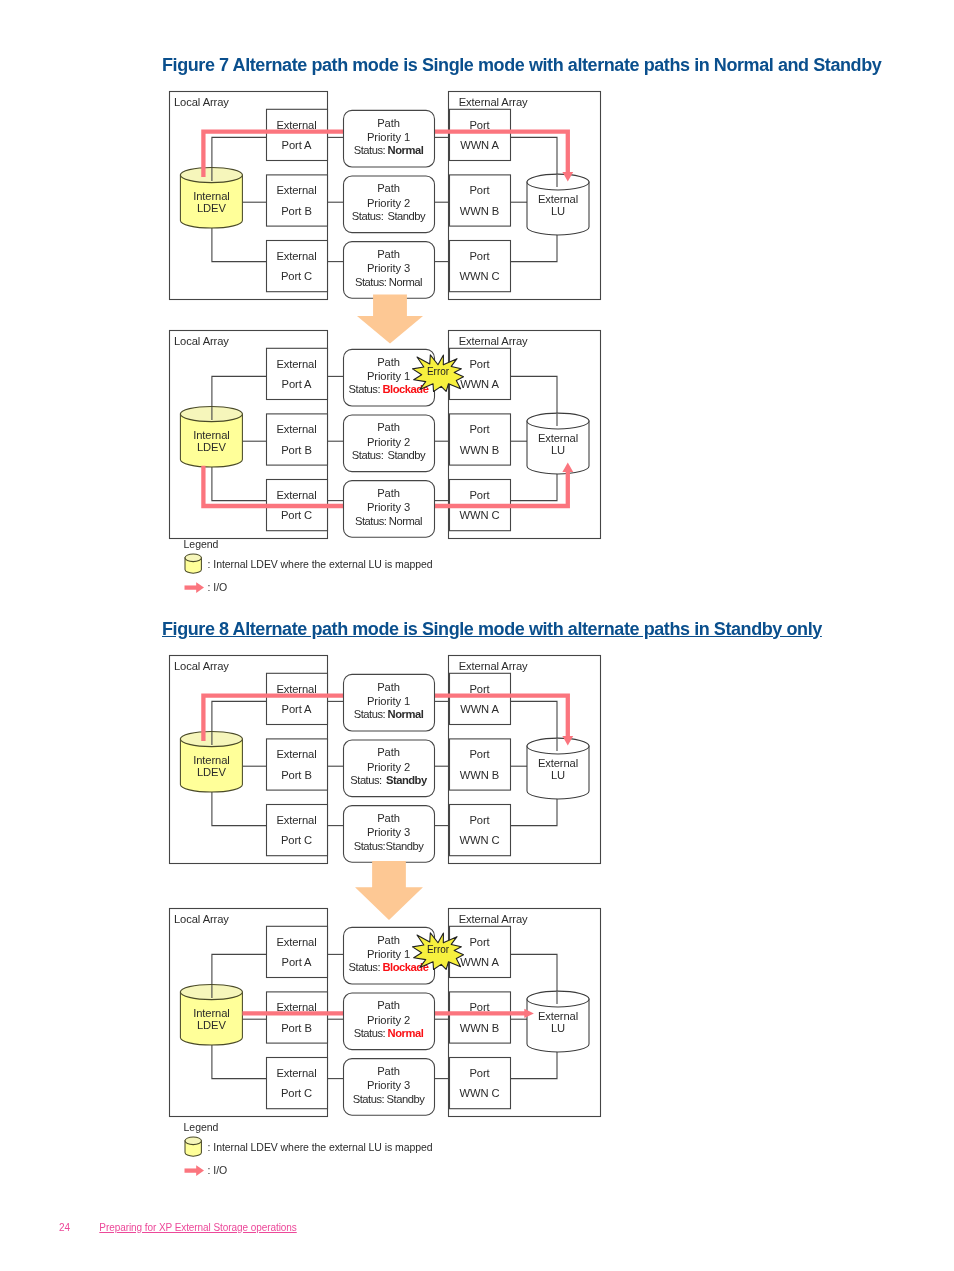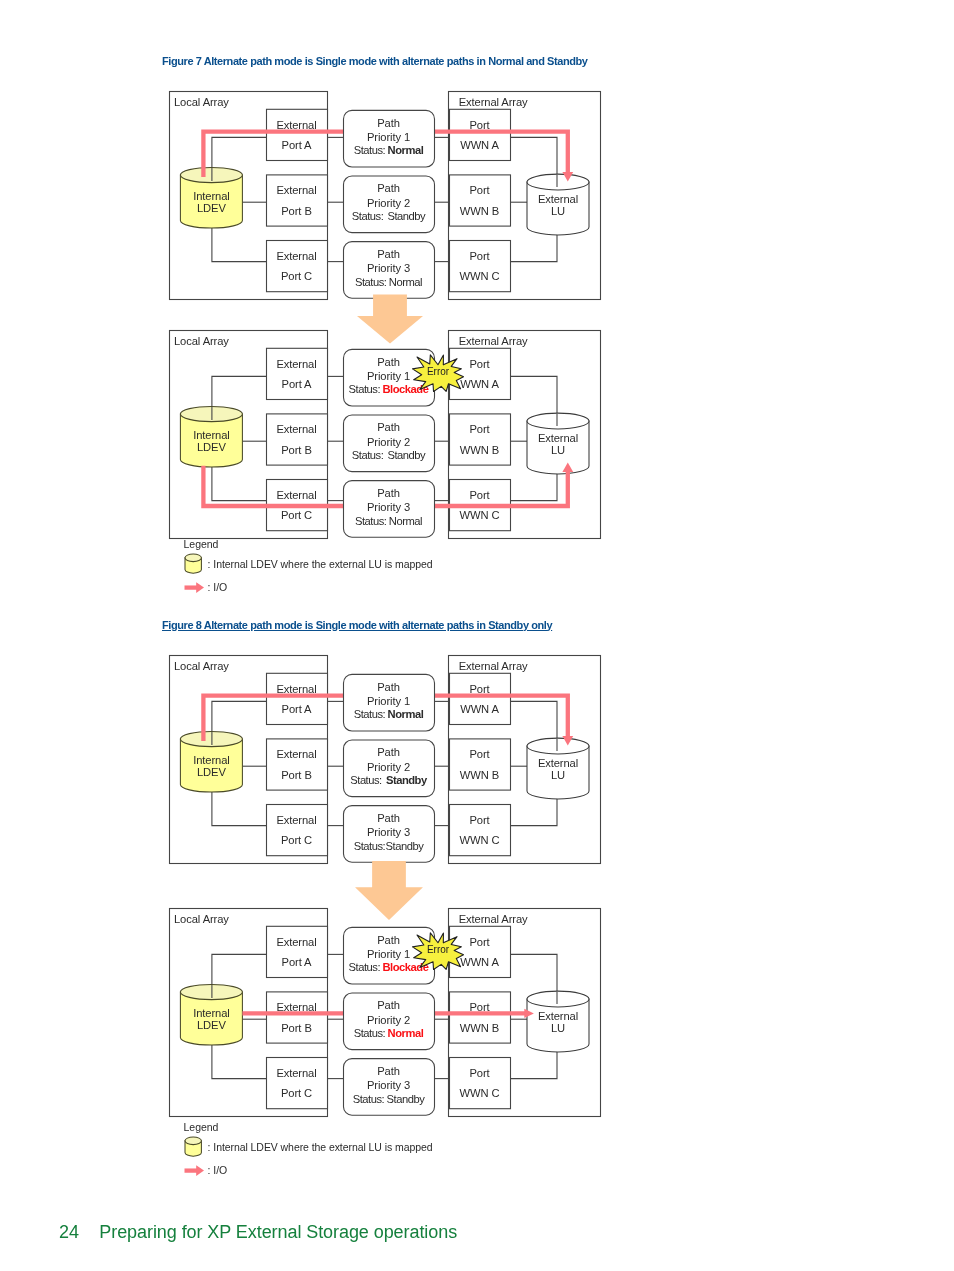--- a/index.html
+++ b/index.html
@@ -1,21 +1,21 @@
 <!DOCTYPE html>
 <html><head>
 <meta charset="utf-8">
 <title>Preparing for XP External Storage operations</title>
 <style>
   html,body{margin:0;padding:0;background:#ffffff;}
   body{width:954px;height:1271px;font-family:"Liberation Sans",sans-serif;}
   .page{position:relative;width:954px;height:1271px;overflow:hidden;background:#ffffff;}
-  .fig-title{position:absolute;color:#0a4f8d;font-weight:bold;font-size:11px;white-space:nowrap;letter-spacing:-0.42px;}
+  .fig-title{position:absolute;color:#0a4f8d;font-weight:bold;font-size:18px;white-space:nowrap;letter-spacing:-0.42px;}
   .figwrap{position:absolute;}
-  .footer{position:absolute;left:59px;top:1221.5px;font-size:18px;color:#15803d;white-space:nowrap;letter-spacing:-0.07px;}
+  .footer{position:absolute;left:59px;top:1221.5px;font-size:10px;color:#ec4899;white-space:nowrap;letter-spacing:-0.07px;text-decoration:underline;}
   .footer .pg{display:inline-block;width:40.3px;}
   svg{display:block;overflow:visible;}
   .bxo{fill:#ffffff;stroke:#454545;stroke-width:1.1;}
   .conn{fill:none;stroke:#454545;stroke-width:1.1;}
   .io{fill:none;stroke:#fb757e;stroke-width:4.3;stroke-linejoin:miter;stroke-linecap:butt;}
   .iohead{fill:#fb757e;}
   .t{font-family:"Liberation Sans",sans-serif;font-size:11.2px;fill:#2b2b2b;letter-spacing:-0.1px;}
   .tc{text-anchor:middle;}
   .tb{font-weight:bold;}
   .alert{fill:#fa0f14;font-weight:bold;}

